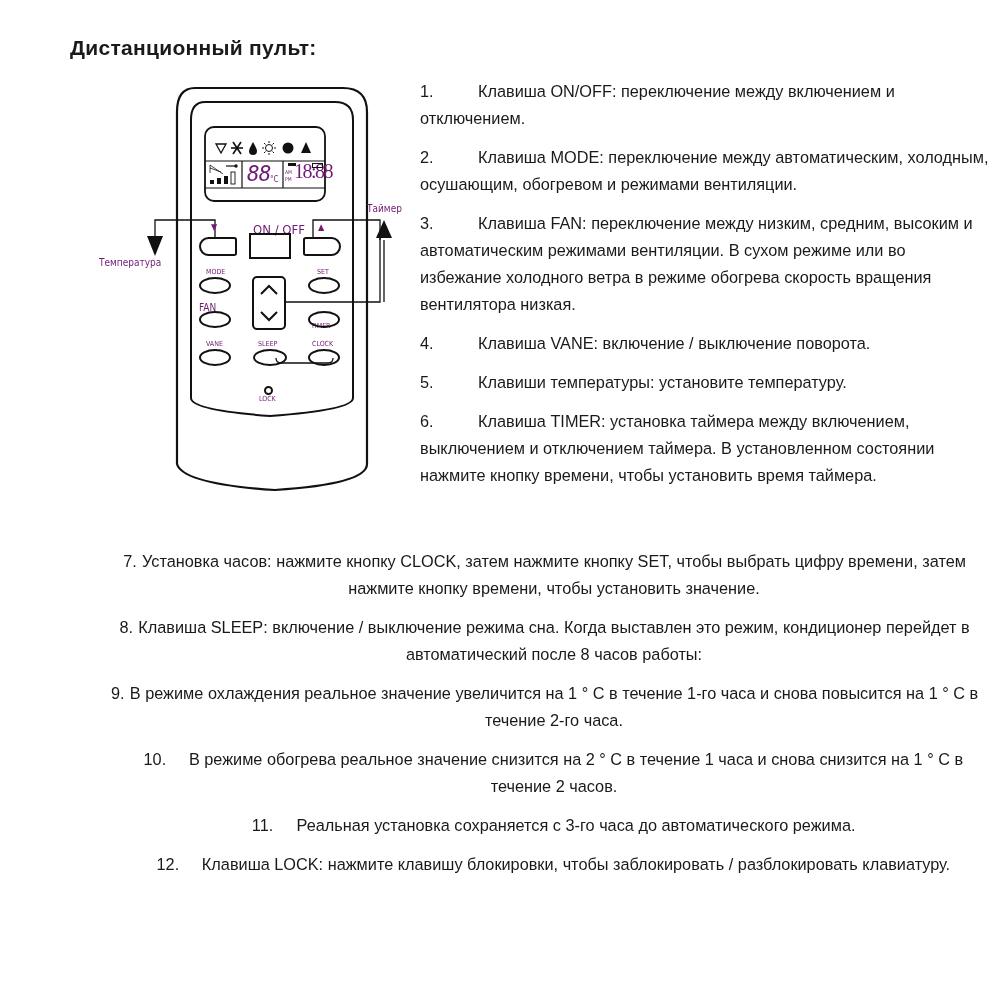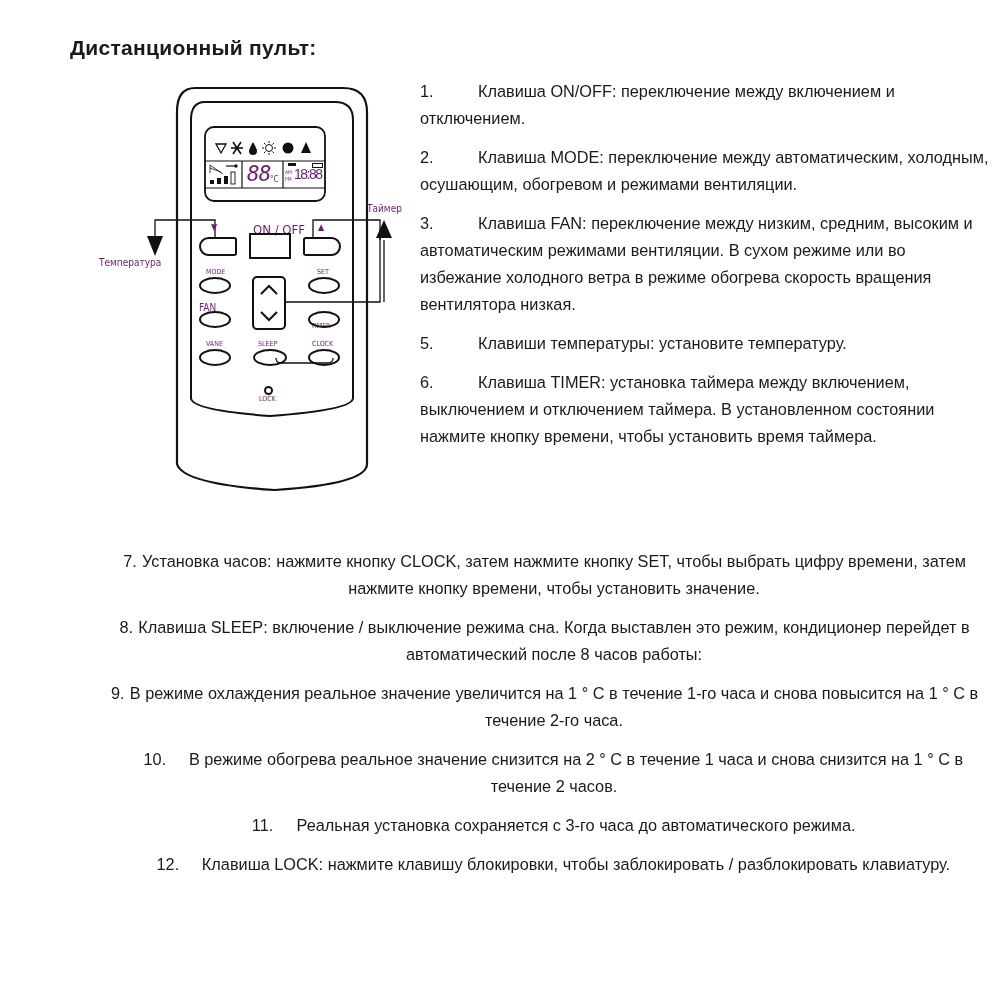--- a/index.html
+++ b/index.html
@@ -78,21 +78,21 @@
       <rect x="122" y="98" width="4" height="6" fill="#111"></rect>
       <rect x="129" y="96" width="4" height="8" fill="#111"></rect>
       <rect x="136" y="92" width="4" height="12" fill="none" stroke="#111" stroke-width="0.9"></rect>
     </g>
   </svg>
 
   <span class="lbl" style="left:152px;top:82px;font-size:21px;font-style:italic;font-family:'DejaVu Sans Mono',monospace;letter-spacing:-1px;">88</span>
   <span class="lbl" style="left:175px;top:95px;font-size:8px;">°C</span>
   <span class="lbl" style="left:190px;top:89px;font-size:5px;">AM</span>
   <span class="lbl" style="left:190px;top:96px;font-size:5px;">PM</span>
-  <span class="lbl" style="left:199px;top:86px;font-size:14px;font-family:Liberation Sans, sans-serif;letter-spacing:-1.5px;">18:88</span>
+  <span class="lbl" style="left:199px;top:80px;font-size:20px;font-family:Liberation Serif, serif;letter-spacing:-1.5px;">18:88</span>
   <span style="position:absolute;left:193px;top:83px;width:8px;height:3px;background:#111;"></span>
   <span style="position:absolute;left:217px;top:83px;width:9px;height:3px;border:1px solid #111;"></span>
 
   <svg width="320" height="440" viewBox="0 0 320 440" style="pointer-events:none">
     <polyline points="120,157 120,140 60,140 60,170" fill="none" stroke="#111" stroke-width="1.3"></polyline>
     <path d="M52 156 L68 156 L60 176 Z" fill="#111"></path>
     <polyline points="218,157 218,140 285,140 285,222 190,222" fill="none" stroke="#111" stroke-width="1.3"></polyline>
     <line x1="285" y1="160" x2="285" y2="152" stroke="#111" stroke-width="1.3"></line>
     <line x1="289" y1="160" x2="289" y2="222" stroke="#111" stroke-width="1.3"></line>
     <path d="M281 158 L297 158 L289 140 Z" fill="#111"></path>
@@ -130,20 +130,21 @@
       <polyline points="7,34 15,42 23,34" fill="none" stroke="#111" stroke-width="2"></polyline>
     </svg>
   </div>
   <div style="position:absolute;left:169px;top:306px;width:9px;height:9px;border:2px solid #111;border-radius:50%;box-sizing:border-box;"></div>
 </div>
 
 <div class="right-list">
   <div class="item"><span class="num">1.</span><span>Клавиша ON/OFF: переключение между включением и отключением.</span></div>
   <div class="item"><span class="num">2.</span><span>Клавиша MODE: переключение между автоматическим, холодным, осушающим, обогревом и режимами вентиляции.</span></div>
   <div class="item"><span class="num">3.</span><span>Клавиша FAN: переключение между низким, средним, высоким и автоматическим режимами вентиляции. В сухом режиме или во избежание холодного ветра в режиме обогрева скорость вращения вентилятора низкая.</span></div>
+  <div class="item"><span class="num">4.</span><span>Клавиша VANE: включение / выключение поворота.</span></div>
   <div class="item"><span class="num">5.</span><span>Клавиши температуры: установите температуру.</span></div>
   <div class="item"><span class="num">6.</span><span>Клавиша TIMER: установка таймера между включением, выключением и отключением таймера. В установленном состоянии нажмите кнопку времени, чтобы установить время таймера.</span></div>
 </div>
 
 <div class="bottom-list">
   <div class="bitem"><span class="bnum">7.</span><span>Установка часов: нажмите кнопку CLOCK, затем нажмите кнопку SET, чтобы выбрать цифру времени, затем нажмите кнопку времени, чтобы установить значение.</span></div>
   <div class="bitem"><span class="bnum">8.</span><span>Клавиша SLEEP: включение / выключение режима сна. Когда выставлен это режим, кондиционер перейдет в автоматический после 8 часов работы:</span></div>
   <div class="bitem"><span class="bnum">9.</span><span>В режиме охлаждения реальное значение увеличится на 1 ° C в течение 1-го часа и снова повысится на 1 ° C в течение 2-го часа.</span></div>
   <div class="bitem wide"><span class="bnum-wide">10.</span><span>В режиме обогрева реальное значение снизится на 2 ° C в течение 1 часа и снова снизится на 1 ° C в течение 2 часов.</span></div>
   <div class="bitem wide"><span class="bnum-wide">11.</span><span>Реальная установка сохраняется с 3-го часа до автоматического  режима.</span></div>

